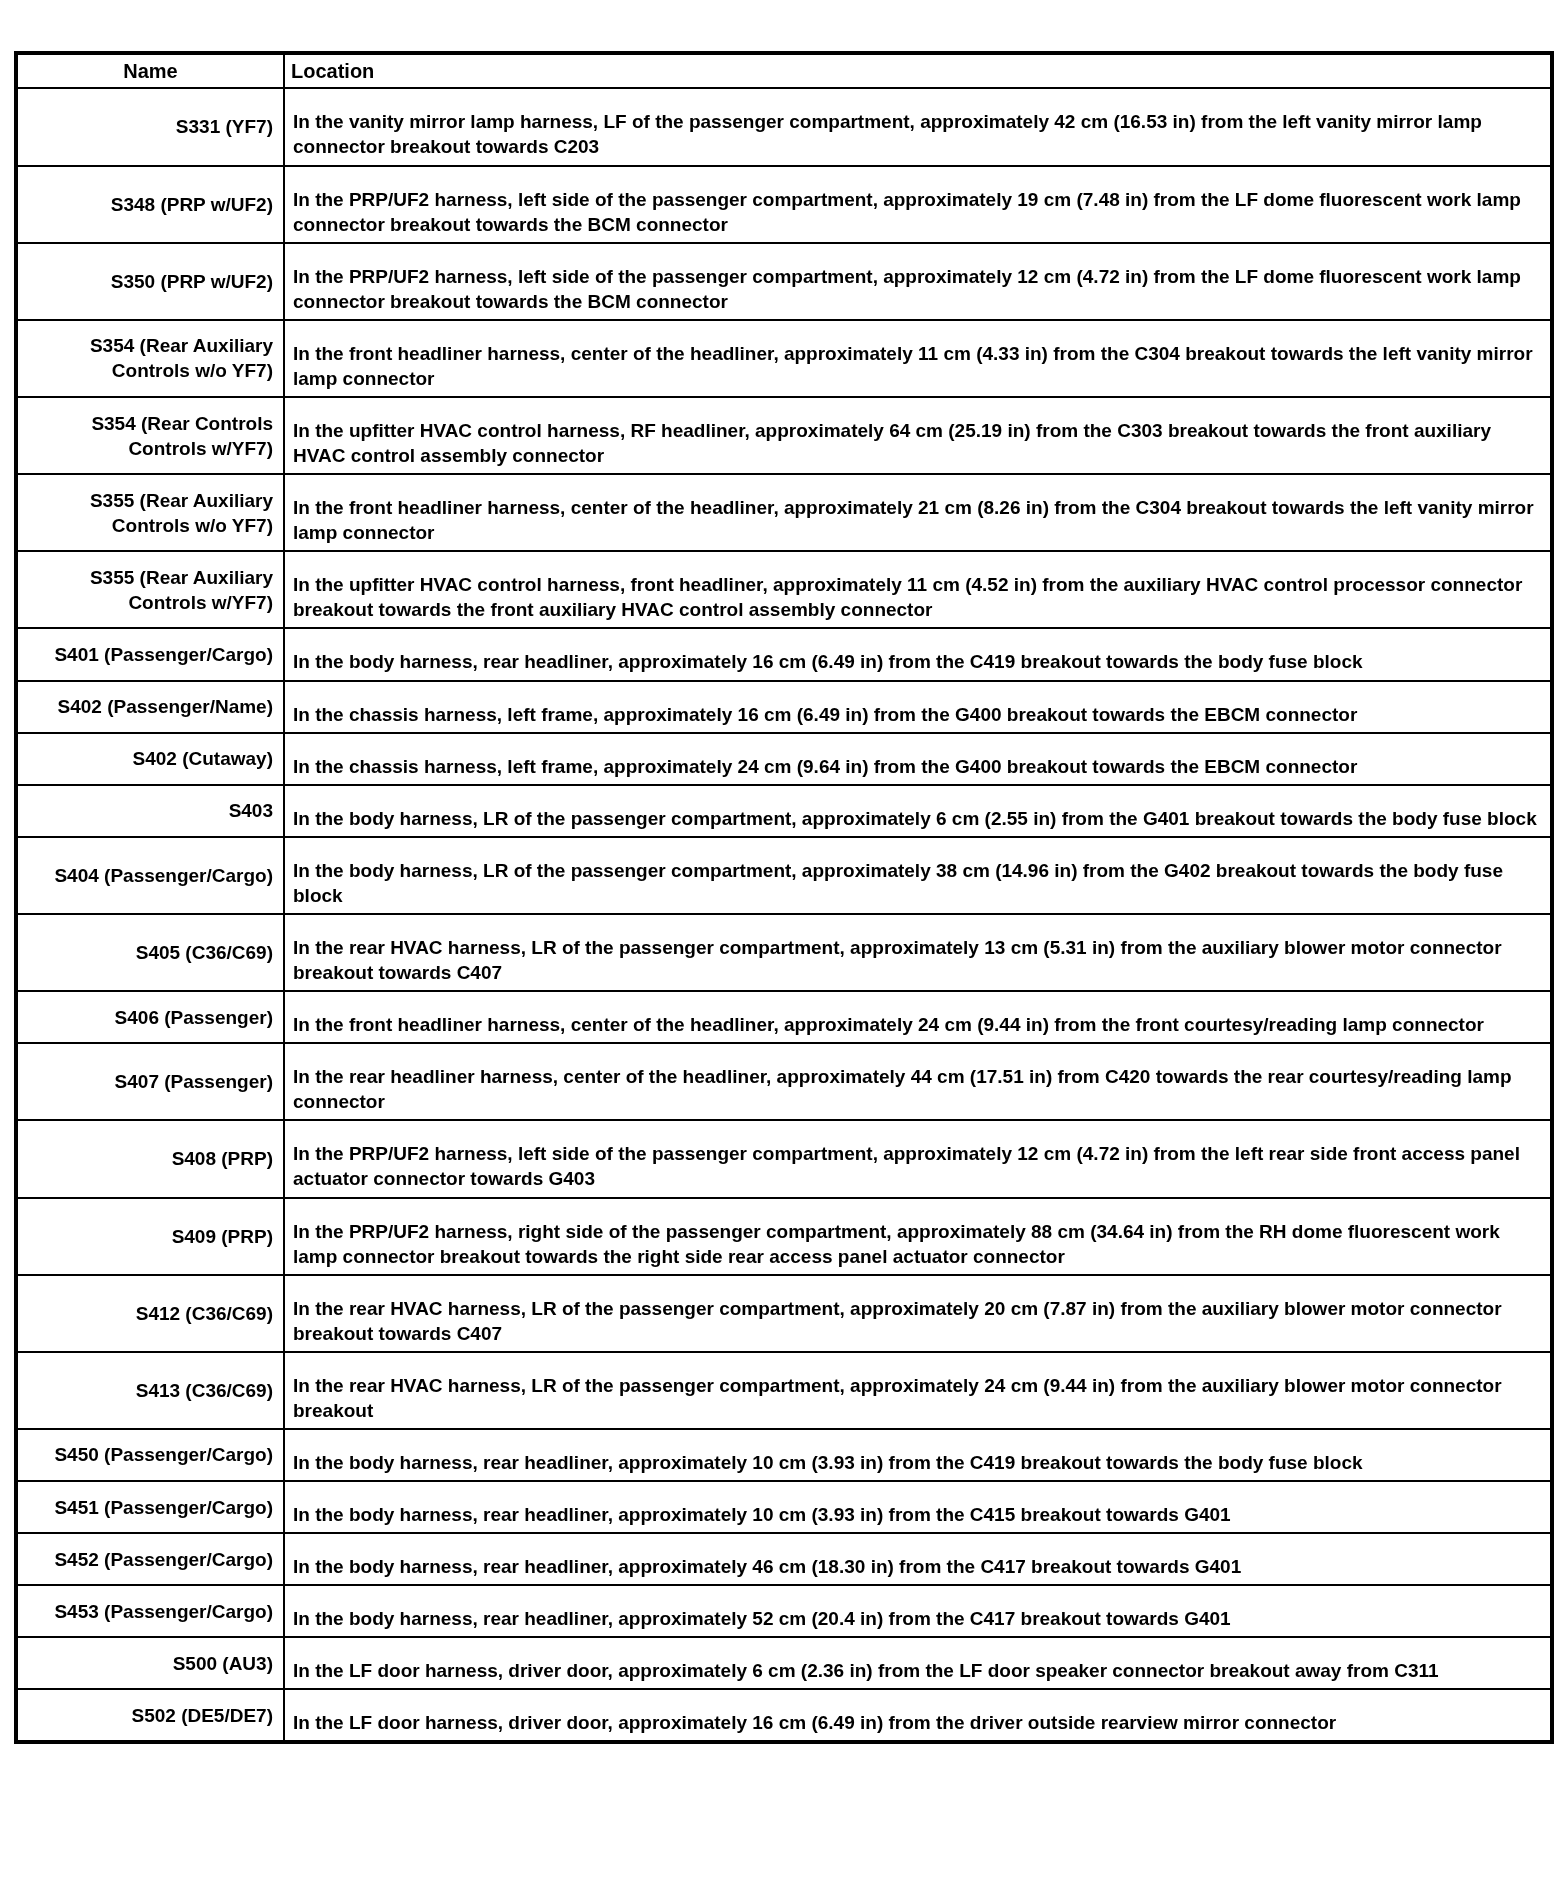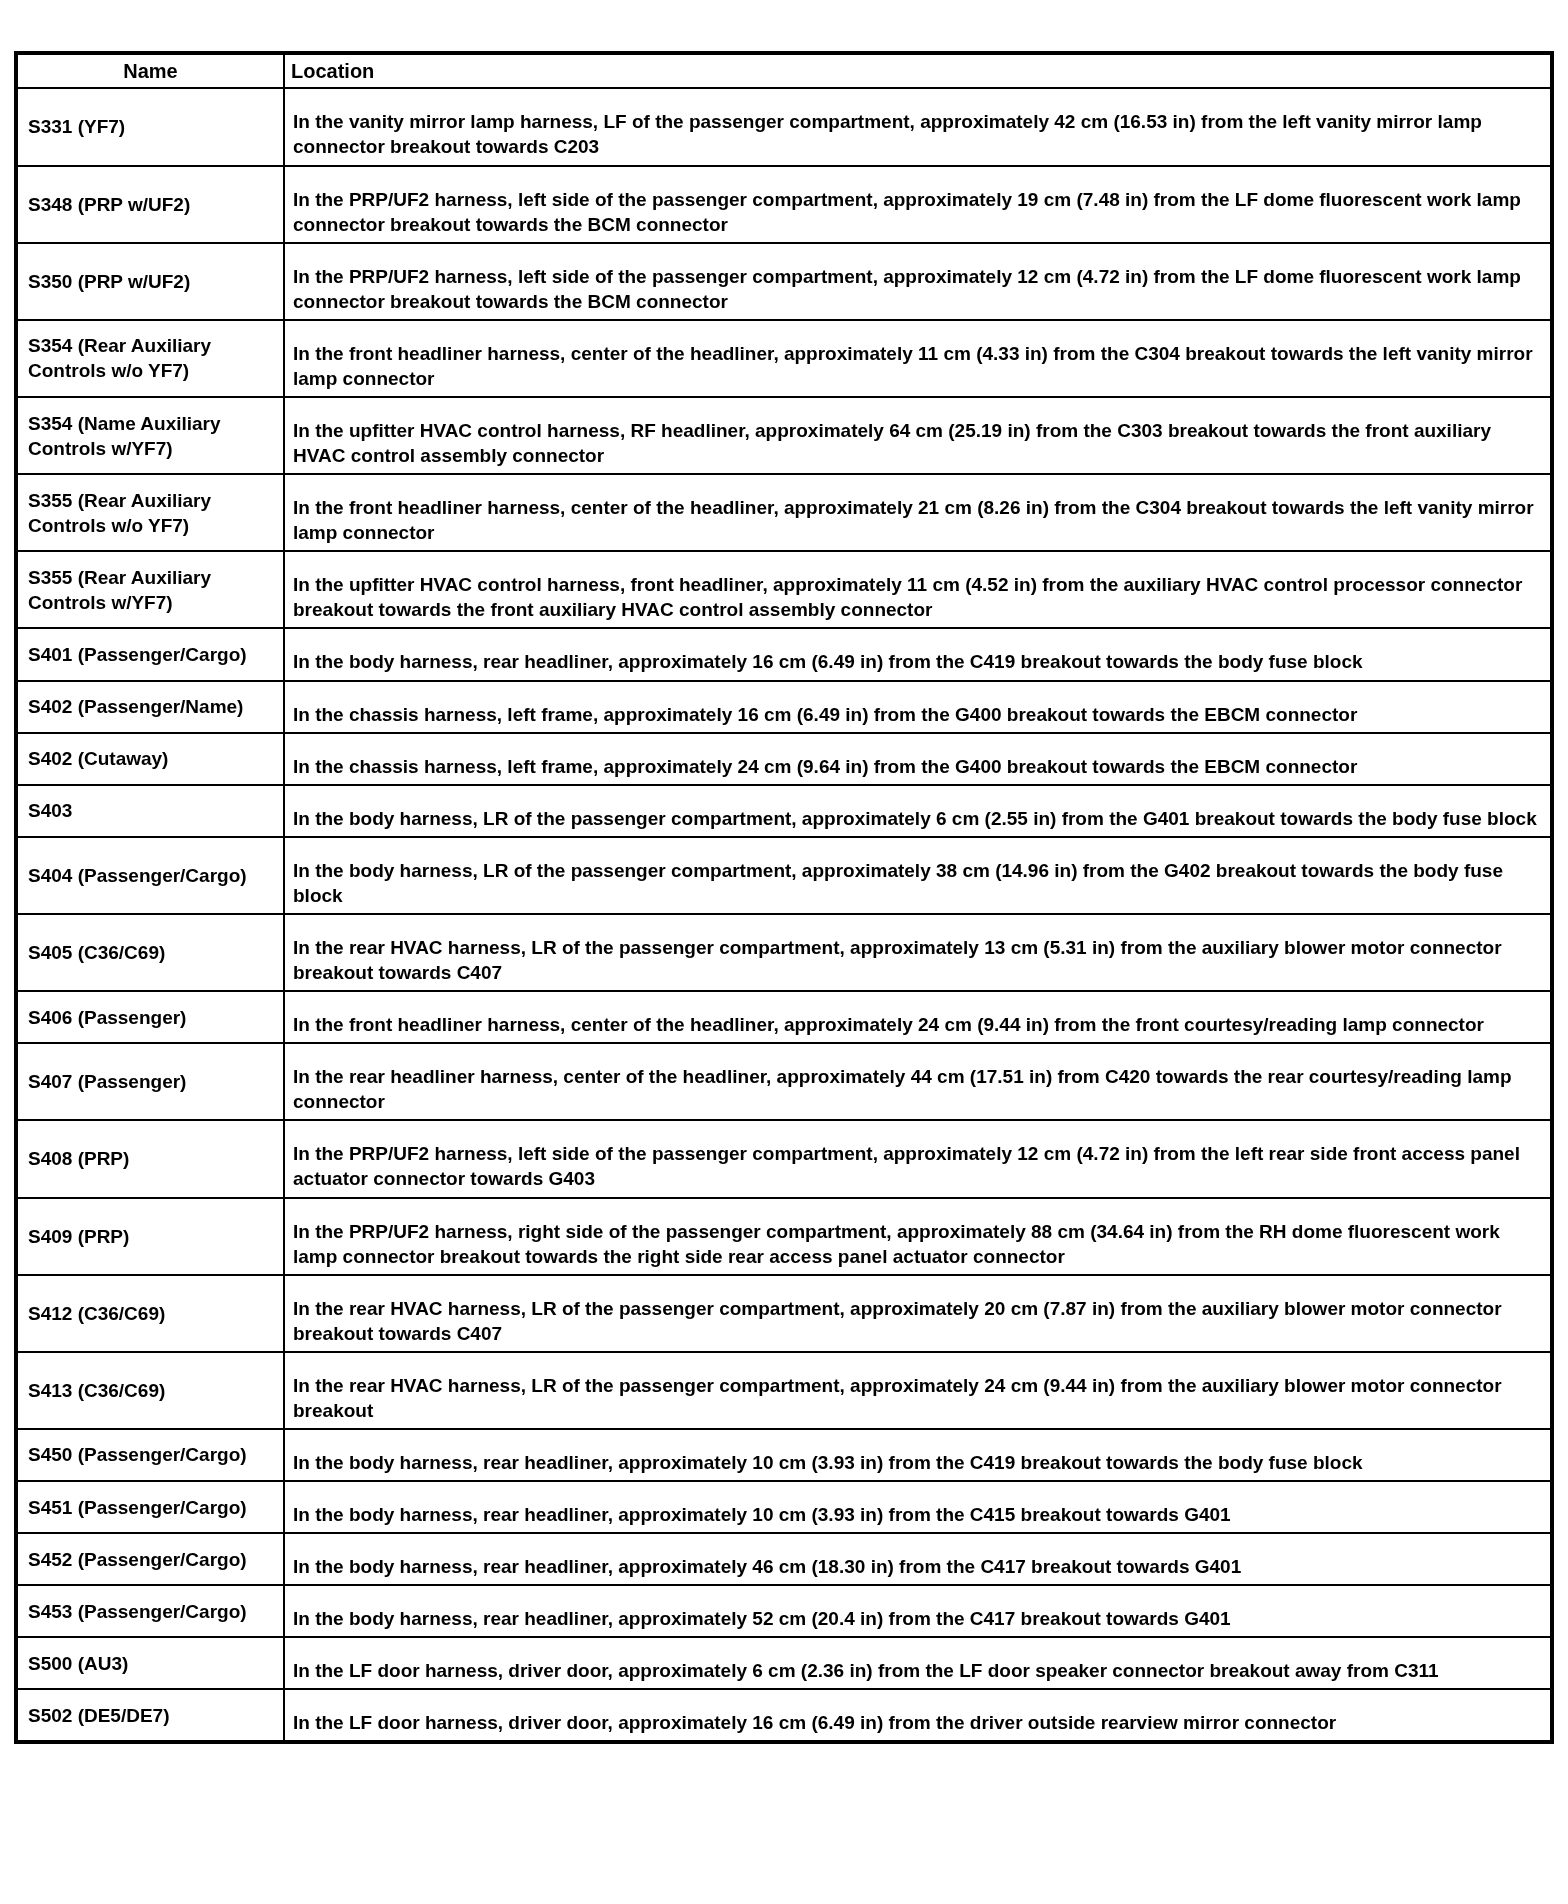--- a/index.html
+++ b/index.html
@@ -34,21 +34,21 @@
     padding: 3px 6px;
     font-size: 20px;
   }
   th.location-header {
     text-align: left;
     padding: 3px 6px;
     font-size: 20px;
   }
   td.name-cell {
     width: 268px;
-    text-align: left;
+    text-align: right;
     vertical-align: middle;
     padding: 11px 10px;
   }
   td.location-cell {
     text-align: left;
     vertical-align: middle;
     padding: 20px 10px 5px 8px;
   }
 </style>
 </head>
@@ -72,21 +72,21 @@
       </tr>
       <tr>
         <td class="name-cell">S350 (PRP w/UF2)</td>
         <td class="location-cell">In the PRP/UF2 harness, left side of the passenger compartment, approximately 12 cm (4.72 in) from the LF dome fluorescent work lamp connector breakout towards the BCM connector</td>
       </tr>
       <tr>
         <td class="name-cell">S354 (Rear Auxiliary Controls w/o YF7)</td>
         <td class="location-cell">In the front headliner harness, center of the headliner, approximately 11 cm (4.33 in) from the C304 breakout towards the left vanity mirror lamp connector</td>
       </tr>
       <tr>
-        <td class="name-cell">S354 (Name Auxiliary Controls w/YF7)</td>
+        <td class="name-cell">S354 (Rear Controls Controls w/YF7)</td>
         <td class="location-cell">In the upfitter HVAC control harness, RF headliner, approximately 64 cm (25.19 in) from the C303 breakout towards the front auxiliary HVAC control assembly connector</td>
       </tr>
       <tr>
         <td class="name-cell">S355 (Rear Auxiliary Controls w/o YF7)</td>
         <td class="location-cell">In the front headliner harness, center of the headliner, approximately 21 cm (8.26 in) from the C304 breakout towards the left vanity mirror lamp connector</td>
       </tr>
       <tr>
         <td class="name-cell">S355 (Rear Auxiliary Controls w/YF7)</td>
         <td class="location-cell">In the upfitter HVAC control harness, front headliner, approximately 11 cm (4.52 in) from the auxiliary HVAC control processor connector breakout towards the front auxiliary HVAC control assembly connector</td>
       </tr>

